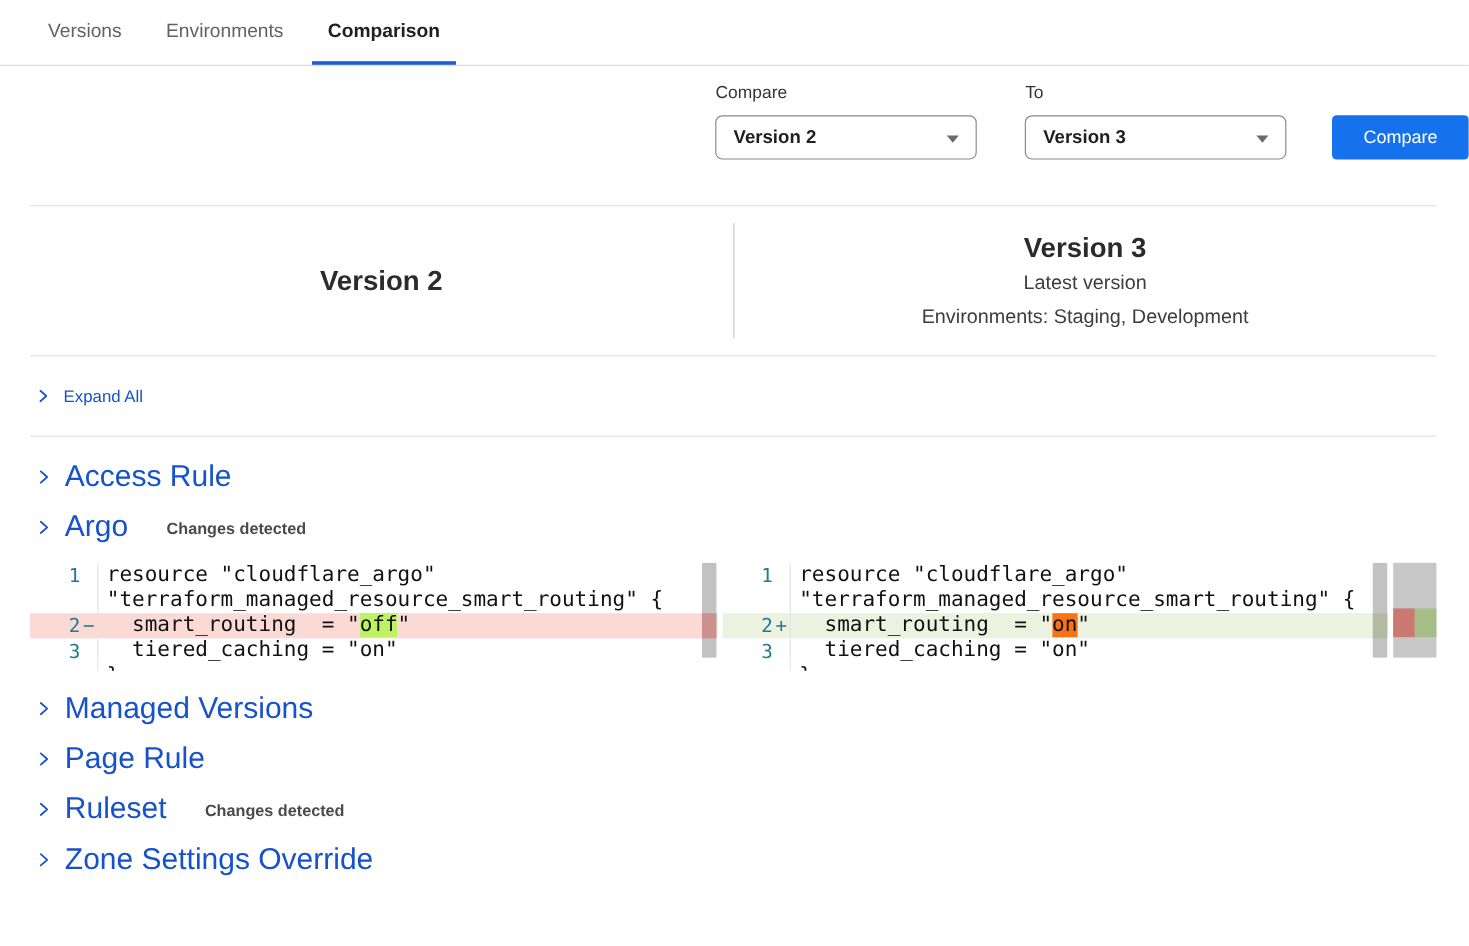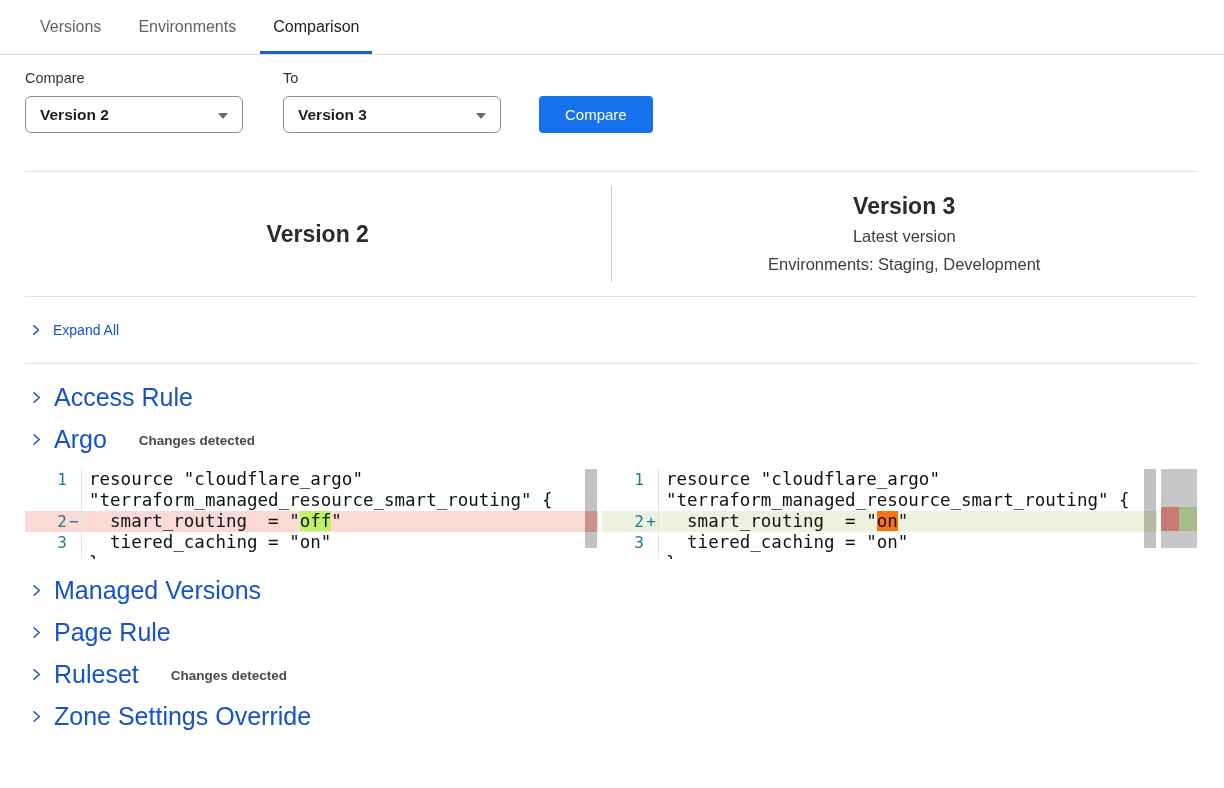--- a/index.html
+++ b/index.html
@@ -1,24 +1,24 @@
 <!DOCTYPE html>
 <html><head>
 <meta charset="utf-8">
 <style>
   * { margin:0; padding:0; box-sizing:border-box; }
   html,body { width:1224px; height:788px; background:#ffffff; font-family:"Liberation Sans", sans-serif; color:#202124; overflow:hidden; }
 
   
   .tabbar { display:flex; gap:11px; border-bottom:1px solid #dadce0; padding-left:27px; }
   .tab { font-size:16px; color:#5f6368; padding:18px 13px 15px 13px; border-bottom:3px solid transparent; cursor:pointer; }
-  .tab.active { color:#202124; font-weight:400; border-bottom-color:#1a5ed8; }
-
-  
-  .form-row { display:flex; align-items:flex-end; margin:15px 0 0 25px; }
+  .tab.active { color:#202124; font-weight:700; border-bottom-color:#1a5ed8; }
+
+  
+  .form-row { display:flex; align-items:flex-end; margin:15px 0 0 25px;justify-content:flex-end; }
   .field { margin-right:40px; }
   .field label { display:block; font-size:14.5px; color:#333; margin-bottom:10px; }
   .select { width:218px; height:37px; border:1px solid #8c8c8c; border-radius:6px; display:flex; align-items:center; position:relative; cursor:pointer; background:#fff; }
   .select .val { font-size:15.5px; font-weight:700; color:#1f1f1f; padding-left:14px; }
   .caret { position:absolute; right:14px; top:16px; width:0; height:0; border-left:5px solid transparent; border-right:5px solid transparent; border-top:6px solid #6b6b6b; }
   .btn { margin-left:-2px; height:37px; padding:0 26px; background:#1672ec; color:#fff; font-size:15px; font-family:"Liberation Sans",sans-serif; border:none; border-radius:4px; cursor:pointer; }
 
   
   .vheader { display:flex; align-items:center; margin:38px 27px 0 25px; height:126px; border-top:1px solid #e3e3e3; border-bottom:1px solid #e3e3e3; }
   .vcol { flex:1; text-align:center; }

